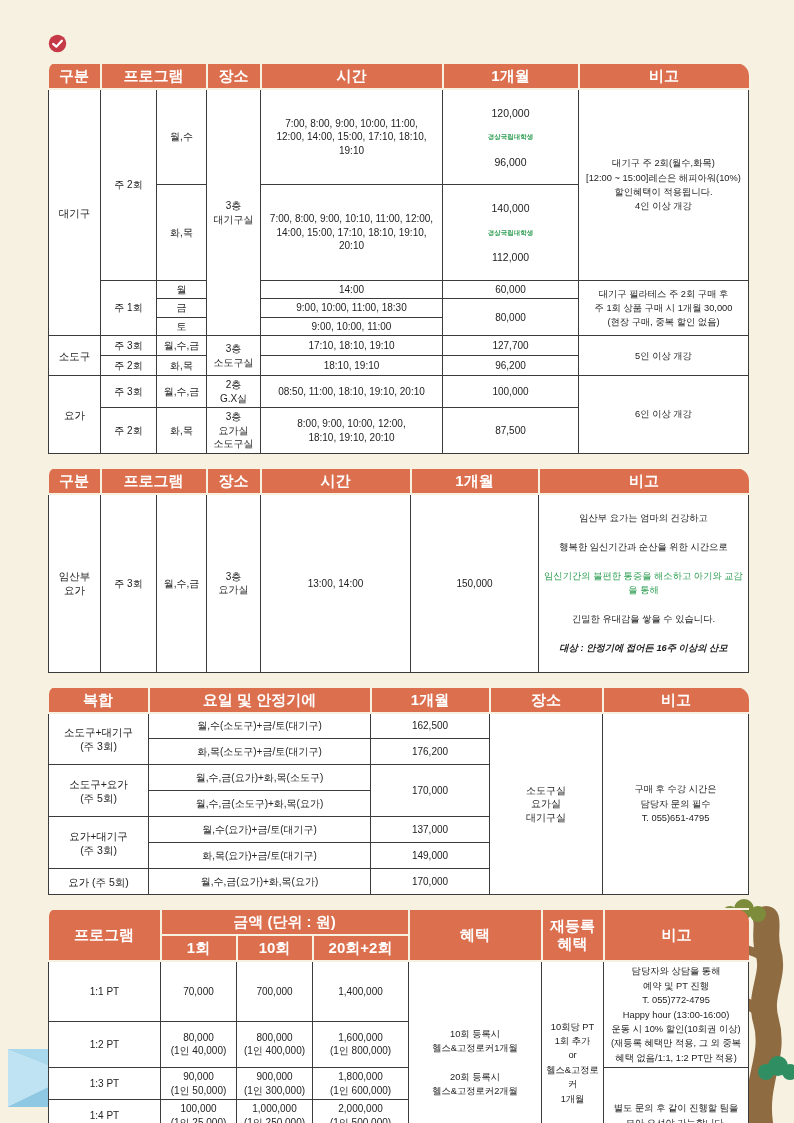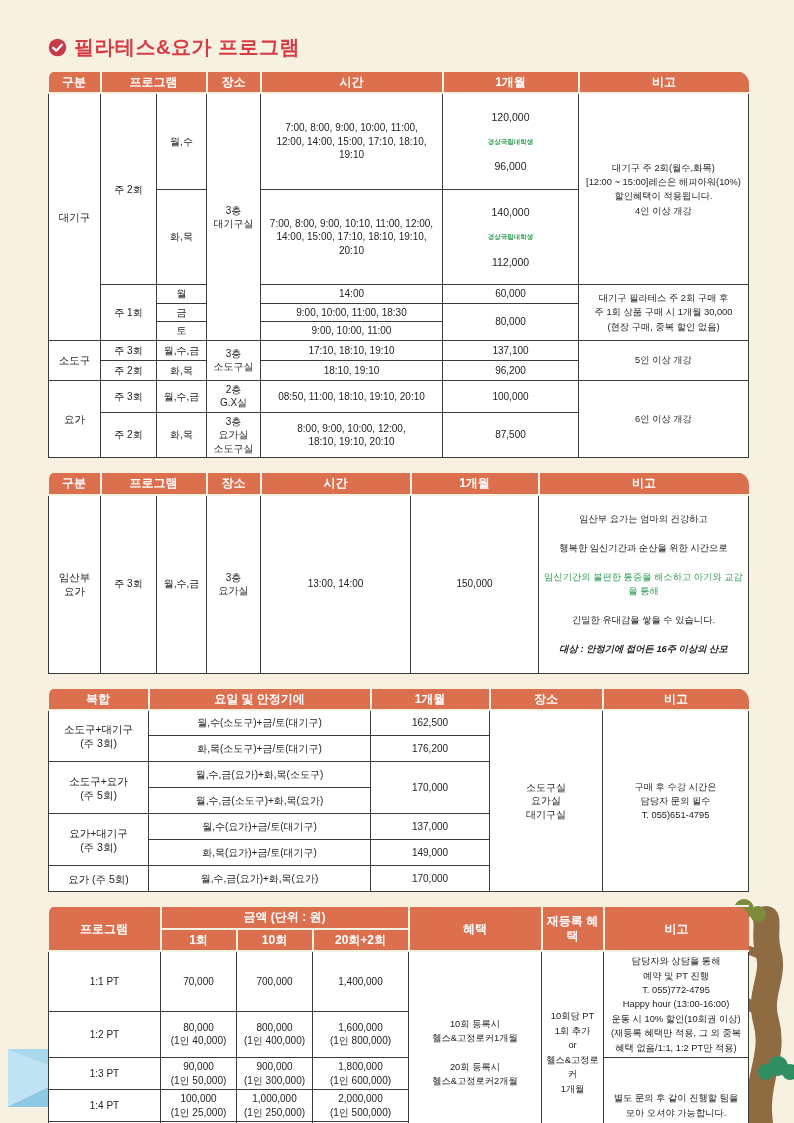--- a/index.html
+++ b/index.html
@@ -6,21 +6,21 @@
     --bg:#f7f1e2; --header-bg:#dc6f4e; --title-red:#d53c46;
     --green:#2e9e52; --note-red:#e04343; --strike:#9f9f9f;
   }
   html,body{margin:0;padding:0;}
   .page{position:relative;width:794px;height:1123px;background:var(--bg);
     font-family:"Liberation Sans","DejaVu Sans",sans-serif;overflow:hidden;box-sizing:border-box;}
   .content{padding:34px 46px 0 48px;position:relative;z-index:2;}
   .title-row{display:flex;align-items:center;gap:7px;margin:0 0 9px 0;}
   .title{font-size:20px;font-weight:bold;color:var(--title-red);margin:0;letter-spacing:.5px;}
   .tbl{border-collapse:collapse;table-layout:fixed;width:700px;margin-bottom:13px;}
-  .tbl th{background:var(--header-bg);color:#fff;font-size:12px;font-weight:bold;
+  .tbl th{background:var(--header-bg);color:#fff;font-size:15px;font-weight:bold;
     padding:3px 2px;border:2px solid var(--bg);line-height:1.2;}
   .tbl thead tr:first-child th:first-child{border-top-left-radius:7px;border-left:none;}
   .tbl thead tr:first-child th:last-child{border-top-right-radius:13px;border-right:none;}
   .tbl td{background:#fff;border:1.5px solid #3b3b3b;font-size:10px;color:#222;
     text-align:center;vertical-align:middle;padding:2px;line-height:1.35;white-space:pre-line;}
   .tbl .note{font-size:9.3px;line-height:1.55;}
   .tbl .cat{font-size:10.5px;}
   .pricecell .p{display:block;font-size:10.5px;}
   .stu{display:block;color:var(--green);font-size:6.5px;font-weight:bold;line-height:1.25;}
   .small{font-size:8px;line-height:1.25;margin-left:12px;}
@@ -35,21 +35,20 @@
 <body>
 
 <div class="page">
 <div class="content">
 
   <div class="title-row">
     <svg width="19" height="19" viewBox="0 0 24 24">
           <circle cx="12" cy="12" r="11" fill="#c63a47"></circle>
           <path d="M6.5 12.5 L10.5 16 L17.5 8.5" stroke="#fff" stroke-width="2.8" fill="none" stroke-linecap="round" stroke-linejoin="round"></path>
         </svg>
-    <h1 class="title">필라테스&amp;요가 프로그램</h1>
   </div>
 
   <table class="tbl">
     <colgroup>
           <col style="width:52px">
           <col style="width:56px">
           <col style="width:50px">
           <col style="width:54px">
           <col style="width:182px">
           <col style="width:136px">
@@ -112,21 +111,21 @@
         <td>토</td>
         <td>9:00, 10:00, 11:00</td>
       </tr>
       <tr style="height:20px">
         <td rowspan="2" class="cat">소도구</td>
         <td>주 3회</td>
         <td>월,수,금</td>
         <td rowspan="2">3층
 소도구실</td>
         <td>17:10, 18:10, 19:10</td>
-        <td>137,100</td>
+        <td>127,700</td>
         <td rowspan="2" class="note">5인 이상 개강</td>
       </tr>
       <tr style="height:20px">
         <td>주 2회</td>
         <td>화,목</td>
         <td>18:10, 19:10</td>
         <td>96,200</td>
       </tr>
       <tr style="height:20px">
         <td rowspan="2" class="cat">요가</td>

